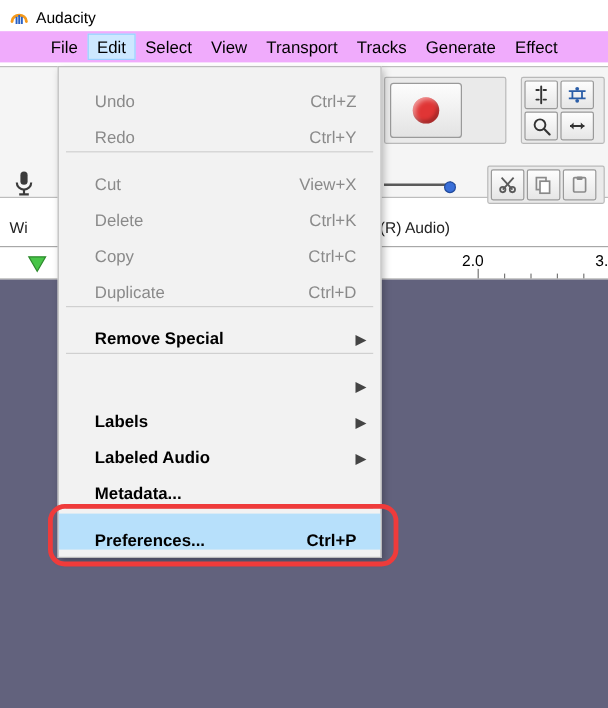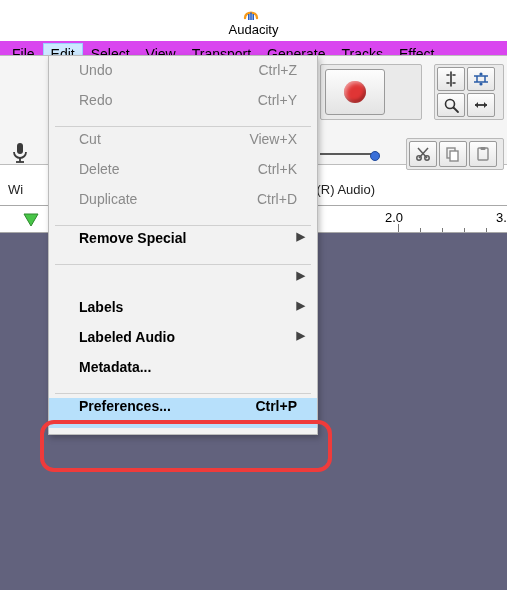--- a/index.html
+++ b/index.html
@@ -1,44 +1,44 @@
 <!DOCTYPE html>
 <html><head>
 <meta charset="utf-8">
 <style>
   * { box-sizing: border-box; margin: 0; padding: 0; font-family: "Segoe UI", Tahoma, sans-serif; }
   body { width: 507px; height: 590px; background: #fff; overflow: hidden; position: relative; font-size: 14px; color: #000; }
 
   
-  .title-bar { display:flex; align-items:center; padding: 6px 8px 4px 8px; background:#fff;flex-direction:column; }
+  .title-bar { display:flex; align-items:center; padding: 6px 8px 4px 8px; background:#fff; }
   .app-icon { width:16px; height:16px; margin-right:6px; }
   .title-text { font-size: 13px; }
 
   
-  .menu-bar { display:flex; padding: 2px 4px; background:#d946ef; }
+  .menu-bar { display:flex; padding: 2px 4px; background:#f0abfc;justify-content:center; }
   .menu-item { padding: 3px 8px; font-size: 14px; cursor: default; }
   .menu-item.open { background:#cde8ff; border:1px solid #99d1ff; padding:2px 7px; }
 
   
   .toolbar-strip { position:absolute; left:0; right:0; top:55px; height:110px; background:#f5f5f5; border-top:1px solid #bdbdbd; border-bottom:1px solid #bdbdbd;}
   .tool-panel { position:absolute; border:1px solid #b9b9b9; background:#eaeaea; border-radius:2px; }
   .big-btn { width:60px; height:46px; border:1px solid #9a9a9a; border-radius:3px; background:linear-gradient(#fdfdfd,#e3e3e3); display:inline-flex; align-items:center; justify-content:center; margin:4px; }
   .small-tool { width:28px; height:24px; border:1px solid #9a9a9a; background:linear-gradient(#fdfdfd,#e6e6e6); display:inline-flex; align-items:center; justify-content:center; border-radius:2px;}
   .small-tool svg { pointer-events:none; }
   .device-label { position:absolute; top:182px; left:8px; font-size:13px; color:#222; }
   .device-label2 { position:absolute; top:182px; left:310px; font-size:13px; color:#222; }
   .ruler { position:absolute; top:205px; left:0; right:0; height:28px; background:#fff; border-top:1px solid #a8a8a8; border-bottom:1px solid #a8a8a8; }
   .ruler .play-marker { position:absolute; left:22px; top:6px; }
   .ruler .tick { position:absolute; top:4px; font-size:13px;}
   .ruler .line { position:absolute; bottom:0; top:18px; width:1px; background:#777;}
   .workspace { position:absolute; top:233px; left:0; right:0; bottom:0; background:#62627d; }
 
   
   .dropdown { position:absolute; left:48px; top:55px; width:270px; background:#f2f2f2; border:1px solid #bcbcbc; box-shadow:2px 3px 6px rgba(0,0,0,0.25); padding:6px 0; z-index:50; font-size:14px;}
-  .dropdown .row { position:relative; height:30px; display:flex; align-items:flex-start; padding-left:30px; padding-right:12px;}
+  .dropdown .row { position:relative; height:30px; display:flex; align-items:flex-end; padding-left:30px; padding-right:12px;}
   .dropdown .row.disabled { color:#8a8a8a; }
   .dropdown .row .shortcut { position:absolute; right:20px; color:inherit;}
   .dropdown .row.highlight { background:#b7e0fb; }
   .dropdown .row.bold { font-weight:600; color:#000;}
   .dropdown .sep { height:1px; background:#d0d0d0; margin:4px 6px;}
   .dropdown .sub-arrow { position:absolute; right:12px; font-size:11px; color:#444;}
 
   
   .annotation { position:absolute; border:4px solid #ef3b3b; border-radius:14px; pointer-events:none; z-index:60; } 
 
@@ -59,22 +59,22 @@
   </span>
   <span class="title-text">Audacity</span>
 </div>
 
 <div class="menu-bar">
   <div class="menu-item">File</div>
   <div class="menu-item open">Edit</div>
   <div class="menu-item">Select</div>
   <div class="menu-item">View</div>
   <div class="menu-item">Transport</div>
+  <div class="menu-item">Tracks</div>
   <div class="menu-item">Generate</div>
-  <div class="menu-item">Tracks</div>
   <div class="menu-item">Effect</div>
 </div>
 
 <div class="toolbar-strip"></div>
 
 <div class="tool-panel" style="left:320px; top:64px; width:102px; height:56px;">
   <span class="big-btn" style="margin:4px 0 4px 4px; width:60px;">
     <span class="rec-dot"></span>
   </span>
 </div>
@@ -186,20 +186,24 @@
 
   <div class="row disabled">
     <span>Cut</span>
     <span class="shortcut">View+X</span>
   </div>
   <div class="row disabled">
     <span>Delete</span>
     <span class="shortcut">Ctrl+K</span>
   </div>
   <div class="row disabled">
+    <span>Copy</span>
+    <span class="shortcut">Ctrl+C</span>
+  </div>
+  <div class="row disabled">
     <span>Duplicate</span>
     <span class="shortcut">Ctrl+D</span>
   </div>
 
   <div class="sep"></div>
 
   <div class="row bold">
     <span>Remove Special</span>
     <span class="sub-arrow">▶</span>
   </div>

